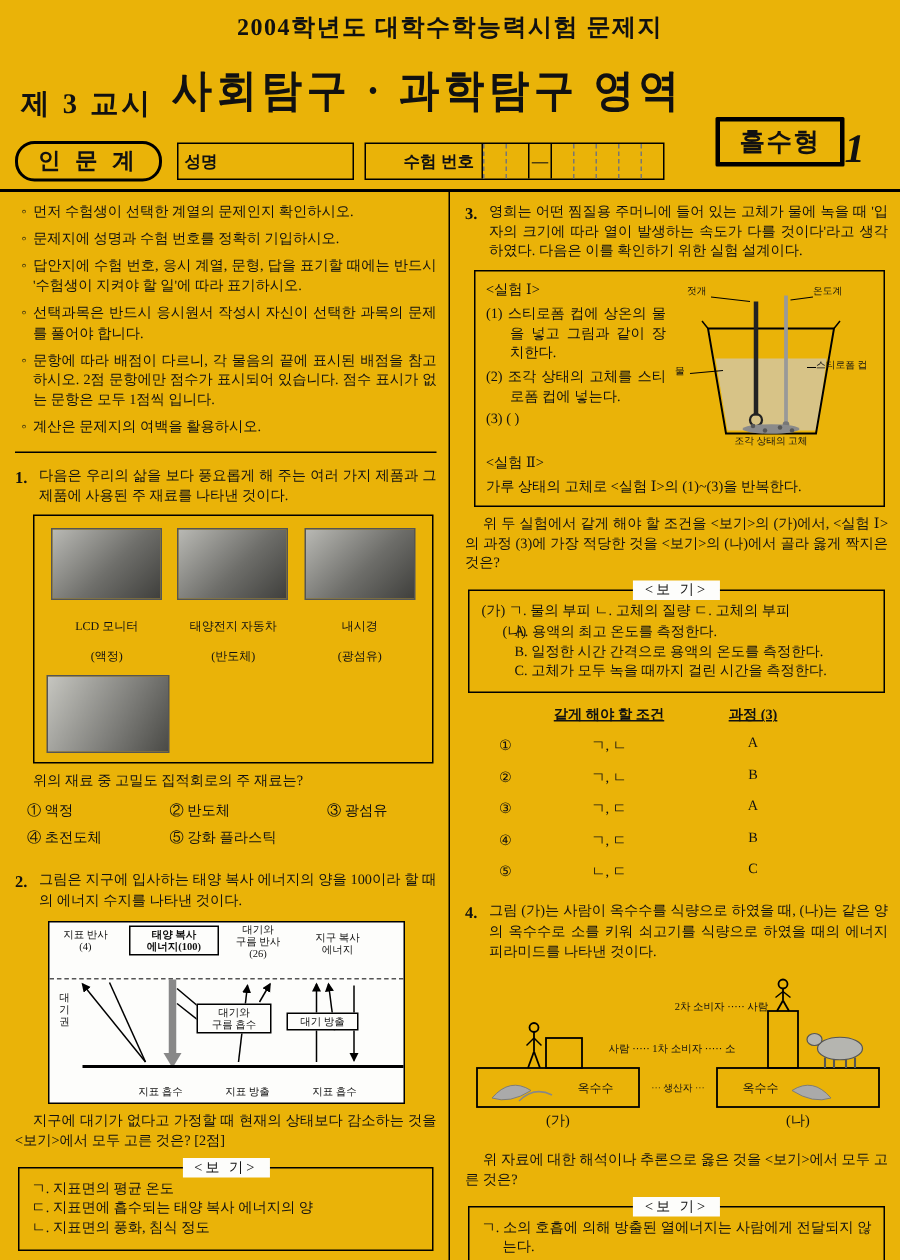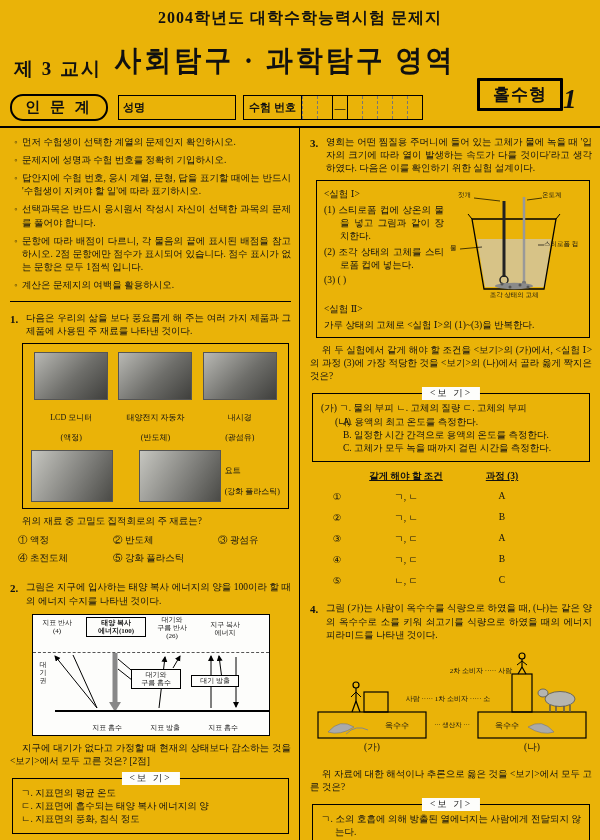--- a/index.html
+++ b/index.html
@@ -24,21 +24,21 @@
     font-family:"Liberation Sans","DejaVu Sans",sans-serif;font-weight:bold;font-size:17px;letter-spacing:1px;}
   .page-num{position:absolute;left:563px;top:84px;font-size:27px;font-style:italic;font-weight:bold;}
   .track{position:absolute;left:10px;top:94px;width:94px;height:23px;border:2px solid #000;
     border-radius:13px;display:flex;align-items:center;justify-content:center;
     font-size:15px;font-weight:bold;letter-spacing:3px;}
   .namebox{position:absolute;left:118px;top:95px;width:116px;height:23px;border:1.5px solid #000;
     display:flex;align-items:center;font-family:"Liberation Sans","DejaVu Sans",sans-serif;}
   .namebox .lbl{font-size:11px;font-weight:bold;padding:0 4px;}
   .namebox .field{flex:1;height:100%;}
   .numbox{position:absolute;left:243px;top:95px;height:23px;border:1.5px solid #000;
-    display:flex;align-items:stretch;font-family:"Liberation Sans","DejaVu Sans",sans-serif;}
+    display:flex;align-items:stretch;font-family:"Liberation Sans","DejaVu Sans",sans-serif;padding-left:20px;}
   .numbox .lbl{font-size:11px;font-weight:bold;display:flex;align-items:center;padding:0 5px;border-right:1.5px solid #000;}
   .numcell{width:14px;border-left:1px dashed #777;display:flex;align-items:center;justify-content:center;font-size:11px;}
   .numcell:first-of-type{border-left:none;}
   .numcell.solid{border-left:1px solid #000;}
 
   
   .columns{display:flex;border-top:2.5px solid #000;height:712px;}
   .col{width:300px;box-sizing:border-box;overflow:hidden;}
   .col-left{border-right:1.5px solid #000;padding:8px 8px 0 10px;}
   .col-right{padding:8px 8px 0 10px;}
@@ -193,27 +193,20 @@
               <div class="photo"></div>
               <div class="figcap">
                 <span>내시경</span><br>
                 <span>(광섬유)</span>
               </div>
             </div>
           </div>
           <div class="figrow2">
             <div class="fig2">
               <div class="photo2"></div>
-            </div>
-            <div class="fig2">
-              <div class="photo2"></div>
-              <div class="figcap2">
-                <span>요트</span><br>
-                <span>(강화 플라스틱)</span>
-              </div>
             </div>
           </div>
         </div>
 
         <div class="qline">위의 재료 중 고밀도 집적회로의 주 재료는?</div>
 
         <div class="opts-grid">
           <span>① 액정</span>
           <span>② 반도체</span>
           <span>③ 광섬유</span>

